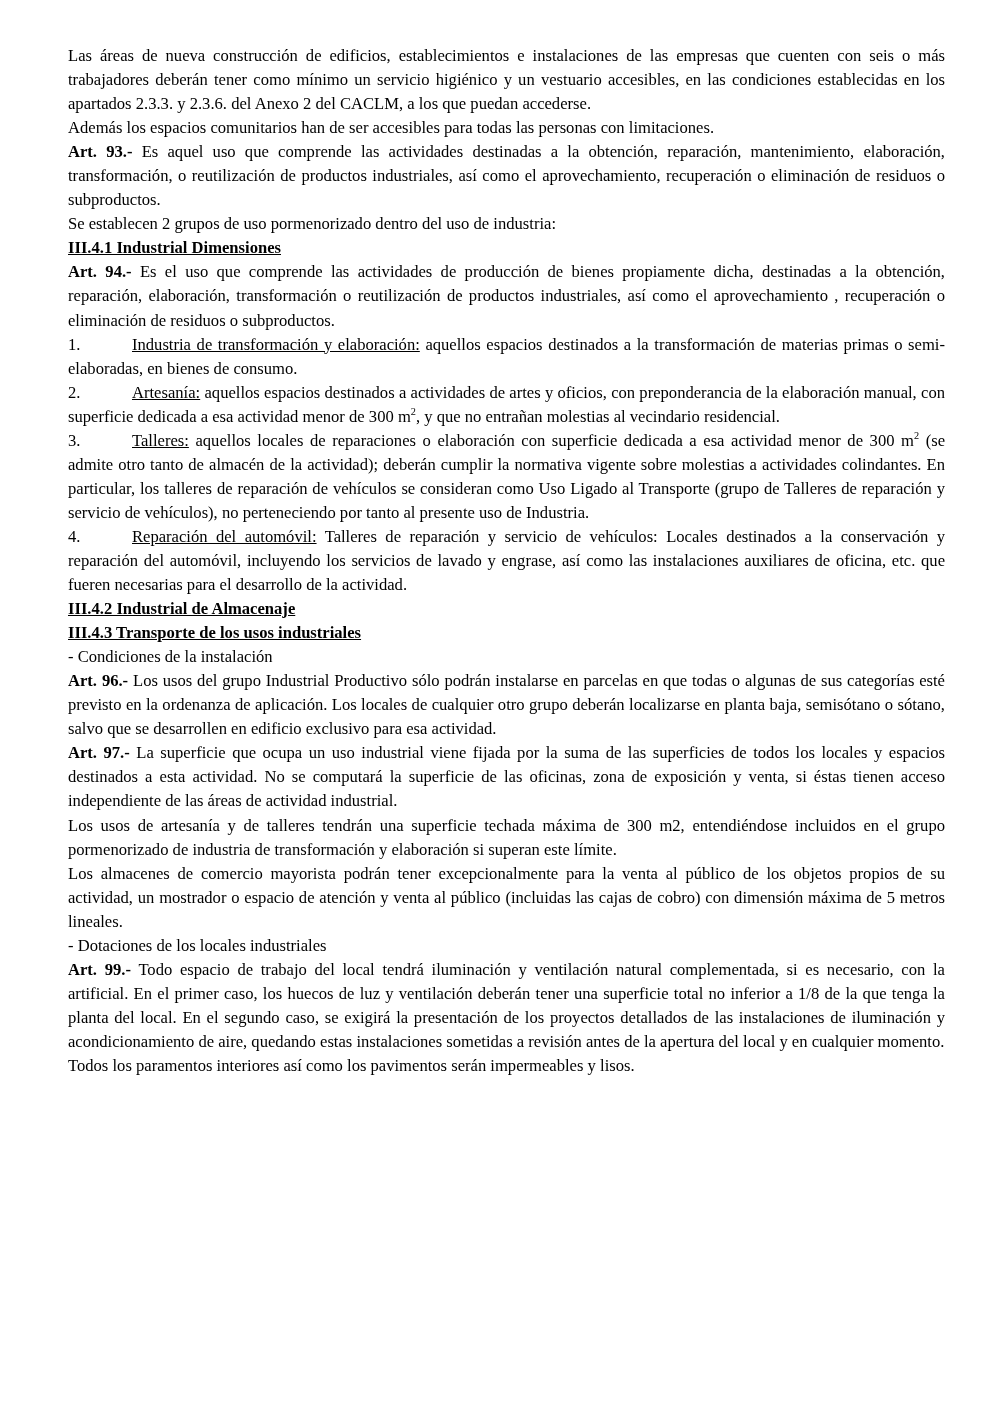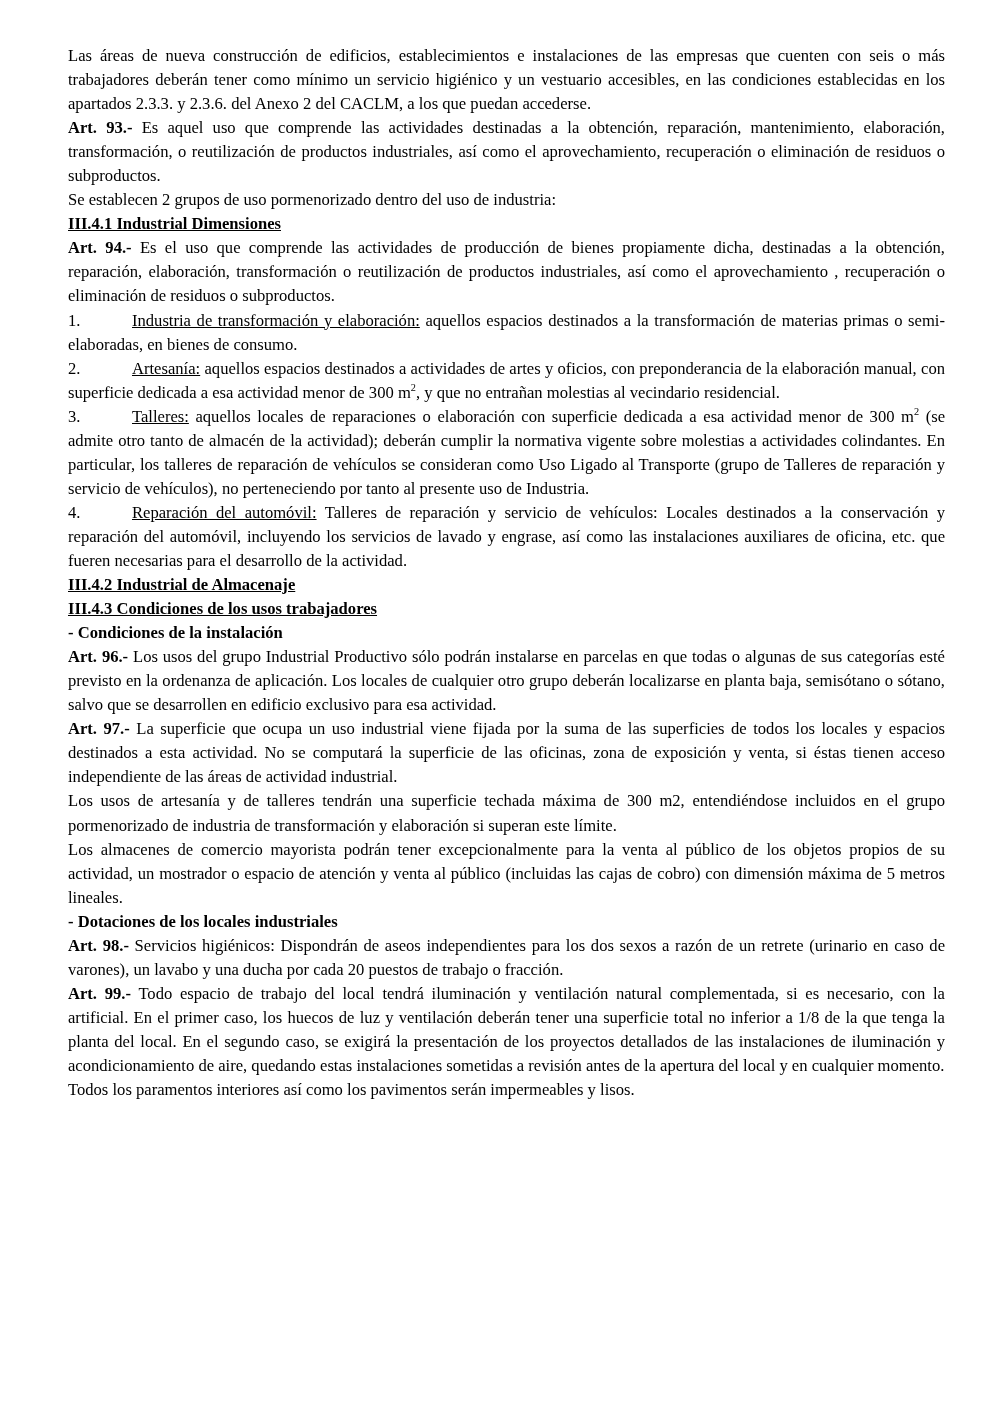--- a/index.html
+++ b/index.html
@@ -37,21 +37,21 @@
   
   .heading {
     font-weight: bold;
     text-align: left !important;
   }
   .heading .u {
     text-decoration: underline;
   }
   
   .subheading {
-    font-weight: bold;
+    font-weight: normal;
     text-align: left !important;
   }
   
   .numitem {
     text-indent: 0;
   }
   .numitem .num {
     display: inline-block;
     width: 64px;
   }
@@ -69,20 +69,21 @@
   
 </style>
 </head>
 <body>
 
 <div class="page">
   <div class="doc">
 
     <p>Las áreas de nueva construcción de edificios, establecimientos e instalaciones de las empresas que cuenten con seis o más trabajadores deberán tener como mínimo un servicio higiénico y un vestuario accesibles, en las condiciones establecidas en los apartados 2.3.3. y 2.3.6. del Anexo 2 del CACLM, a los que puedan accederse.</p>
 
+    <p>Además los espacios comunitarios han de ser accesibles para todas las personas con limitaciones.</p>
 
 
     <p><span class="b">Art. 93.-</span><span> Es aquel uso que comprende las actividades destinadas a la obtención, reparación, mantenimiento, elaboración, transformación, o reutilización de productos industriales, así como el aprovechamiento, recuperación o eliminación de residuos o subproductos.</span></p>
 
     <p>Se establecen 2 grupos de uso pormenorizado dentro del uso de industria:</p>
 
     <p class="heading"><span class="u">III.4.1 Industrial Dimensiones</span></p>
 
     <p><span class="b">Art. 94.-</span><span> Es el uso que comprende las actividades de producción de bienes propiamente dicha, destinadas a la obtención, reparación, elaboración, transformación o reutilización de productos industriales, así como el aprovechamiento , recuperación o eliminación de residuos o subproductos.</span></p>
 
@@ -90,36 +91,35 @@
 
     <p class="numitem"><span class="num">2.</span><span class="lead-u">Artesanía:</span><span> aquellos espacios destinados a actividades de artes y oficios, con preponderancia de la elaboración manual, con superficie dedicada a esa actividad menor de 300 m</span><sup>2</sup><span>, y que no entrañan molestias al vecindario residencial.</span></p>
 
     <p class="numitem"><span class="num">3.</span><span class="lead-u">Talleres:</span><span> aquellos locales de reparaciones o elaboración con superficie dedicada a esa actividad menor de 300 m</span><sup>2</sup><span> (se admite otro tanto de almacén de la actividad); deberán cumplir la normativa vigente sobre molestias a actividades colindantes. En particular, los talleres de reparación de vehículos se consideran como Uso Ligado al Transporte (grupo de Talleres de reparación y servicio de vehículos), no perteneciendo por tanto al presente uso de Industria.</span></p>
 
     <p class="numitem"><span class="num">4.</span><span class="lead-u">Reparación del automóvil:</span><span> Talleres de reparación y servicio de vehículos: Locales destinados a la conservación y reparación del automóvil, incluyendo los servicios de lavado y engrase, así como las instalaciones auxiliares de oficina, etc. que fueren necesarias para el desarrollo de la actividad.</span></p>
 
     <p class="heading"><span class="u">III.4.2 Industrial de Almacenaje</span></p>
 
 
-    <p class="heading"><span class="u">III.4.3 Condiciones de los usos trabajadores</span></p>
+    <p class="heading"><span class="u">III.4.3 Transporte de los usos industriales</span></p>
 
     <p class="subheading">- Condiciones de la instalación</p>
 
     <p><span class="b">Art. 96.-</span><span> Los usos del grupo Industrial Productivo sólo podrán instalarse en parcelas en que todas o algunas de sus categorías esté previsto en la ordenanza de aplicación. Los locales de cualquier otro grupo deberán localizarse en planta baja, semisótano o sótano, salvo que se desarrollen en edificio exclusivo para esa actividad.</span></p>
 
 
     <p><span class="b">Art. 97.-</span><span> La superficie que ocupa un uso industrial viene fijada por la suma de las superficies de todos los locales y espacios destinados a esta actividad. No se computará la superficie de las oficinas, zona de exposición y venta, si éstas tienen acceso independiente de las áreas de actividad industrial.</span></p>
 
     <p>Los usos de artesanía y de talleres tendrán una superficie techada máxima de 300 m2, entendiéndose incluidos en el grupo pormenorizado de industria de transformación y elaboración si superan este límite.</p>
 
     <p>Los almacenes de comercio mayorista podrán tener excepcionalmente para la venta al público de los objetos propios de su actividad, un mostrador o espacio de atención y venta al público (incluidas las cajas de cobro) con dimensión máxima de 5 metros lineales.</p>
 
     <p class="subheading">- Dotaciones de los locales industriales</p>
 
-    <p><span class="b">Art. 98.-</span><span> Servicios higiénicos: Dispondrán de aseos independientes para los dos sexos a razón de un retrete (urinario en caso de varones), un lavabo y una ducha por cada 20 puestos de trabajo o fracción.</span></p>
 
 
     <p><span class="b">Art. 99.-</span><span> Todo espacio de trabajo del local tendrá iluminación y ventilación natural complementada, si es necesario, con la artificial. En el primer caso, los huecos de luz y ventilación deberán tener una superficie total no inferior a 1/8 de la que tenga la planta del local. En el segundo caso, se exigirá la presentación de los proyectos detallados de las instalaciones de iluminación y acondicionamiento de aire, quedando estas instalaciones sometidas a revisión antes de la apertura del local y en cualquier momento.</span></p>
 
     <p>Todos los paramentos interiores así como los pavimentos serán impermeables y lisos.</p>
 
 
   </div>
 </div>
 

